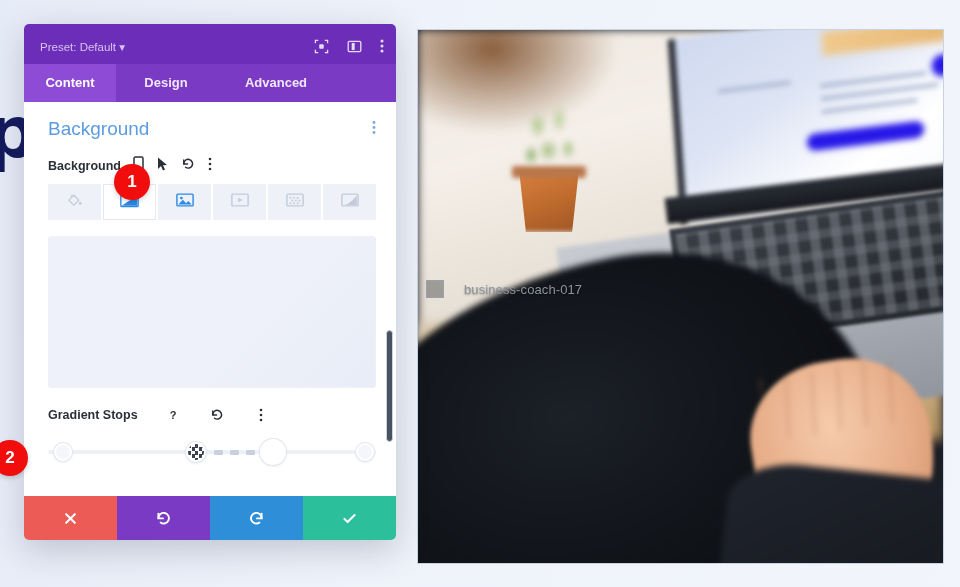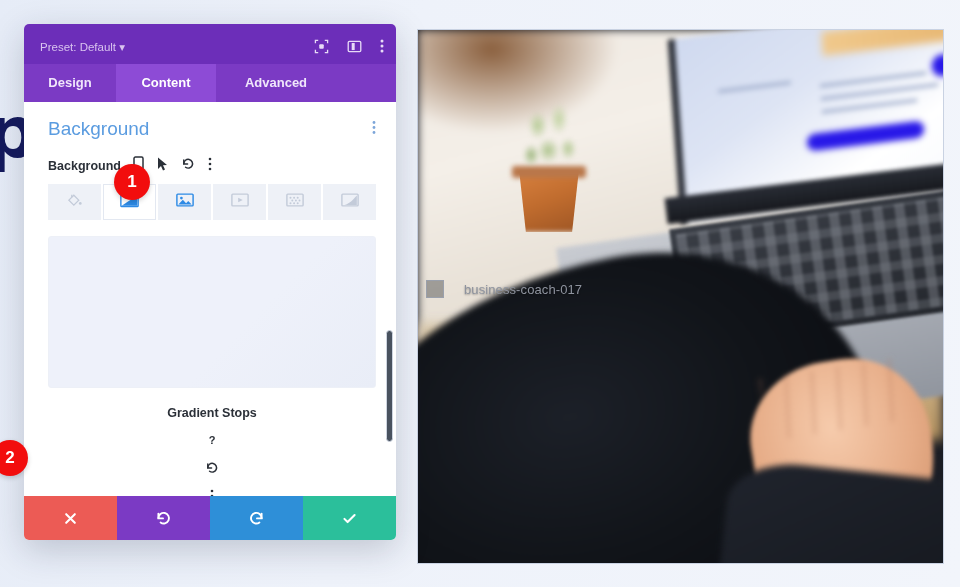--- a/index.html
+++ b/index.html
@@ -280,21 +280,21 @@
 
   
   .grad-preview {
     margin-top: 16px; height: 152px; border-radius: 3px;
     background: linear-gradient(135deg, #eef1fa 0%, #eef1fa 60%, #e9edf7 100%);
     border: 1px solid #edf0f7;
   }
 
   
   .stops-head {
-    display: flex; align-items: center; gap: 11px; margin-top: 18px; flex-direction: column;
+    display: flex; align-items: center; gap: 27px; margin-top: 18px;
   }
   .stops-label { font-size: 12.5px; font-weight: 700; color: #2b3038; }
   .round-btn {
     width: 17px; height: 17px; border-radius: 50%;
     display: flex; align-items: center; justify-content: center;
     color: #2b3038; font-size: 11px; font-weight: 700;
   }
 
   .stops-track-wrap {
     position: relative; height: 34px; margin-top: 12px;
@@ -425,22 +425,22 @@
           <svg width="4" height="16" viewBox="0 0 4 16" fill="currentColor">
             <circle cx="2" cy="3" r="1.5"></circle>
               <circle cx="2" cy="8" r="1.5"></circle>
               <circle cx="2" cy="13" r="1.5"></circle>
           </svg>
         </span>
       </div>
     </div>
 
     <div class="modal-tabs">
+      <div class="mtab active">Content</div>
       <div class="mtab">Design</div>
-      <div class="mtab active">Content</div>
       <div class="mtab">Advanced</div>
     </div>
 
     <div class="modal-body">
 
       <div class="section-head">
         <div class="section-title">Background</div>
         <span class="dots-v">
           <svg width="4" height="15" viewBox="0 0 4 15" fill="currentColor">
             <circle cx="2" cy="2.5" r="1.4"></circle>

